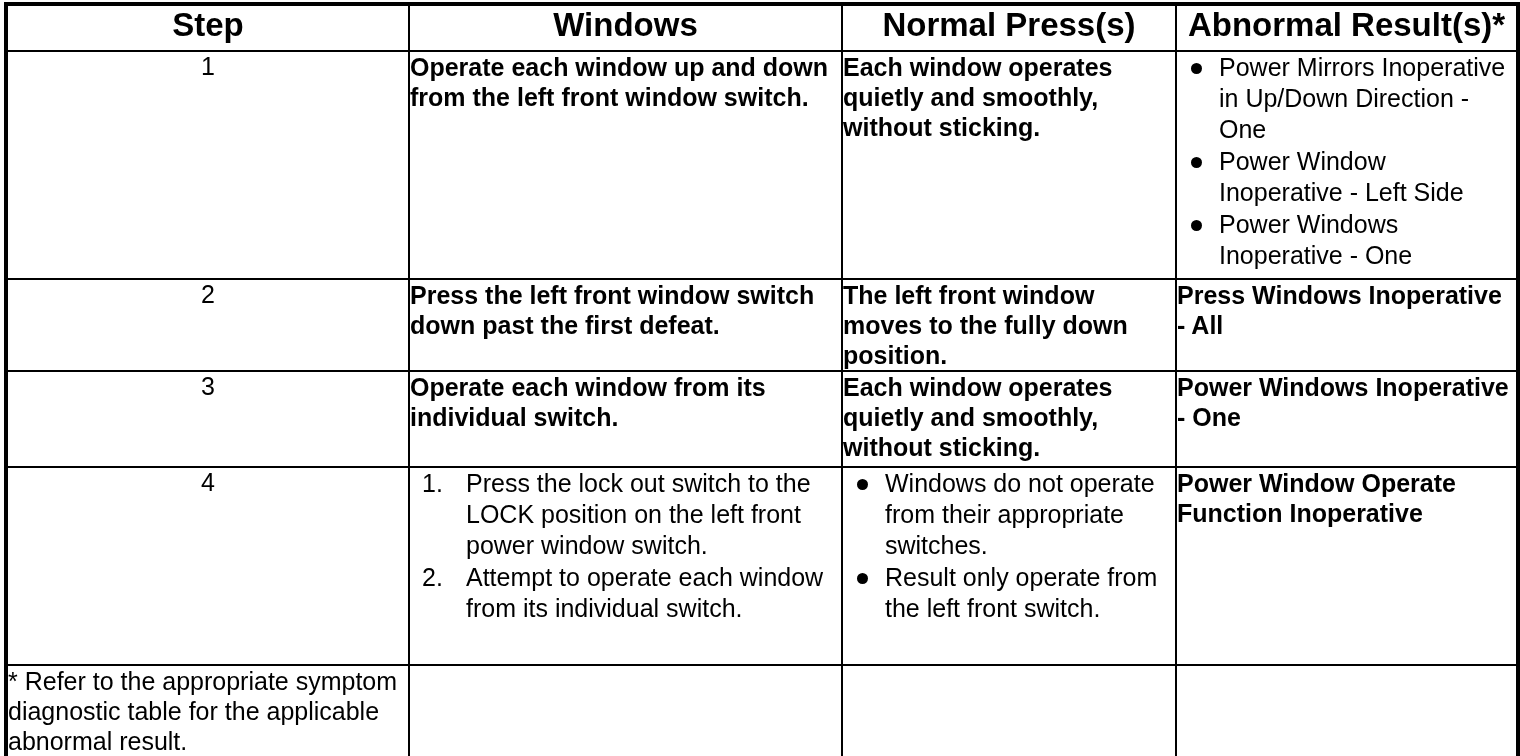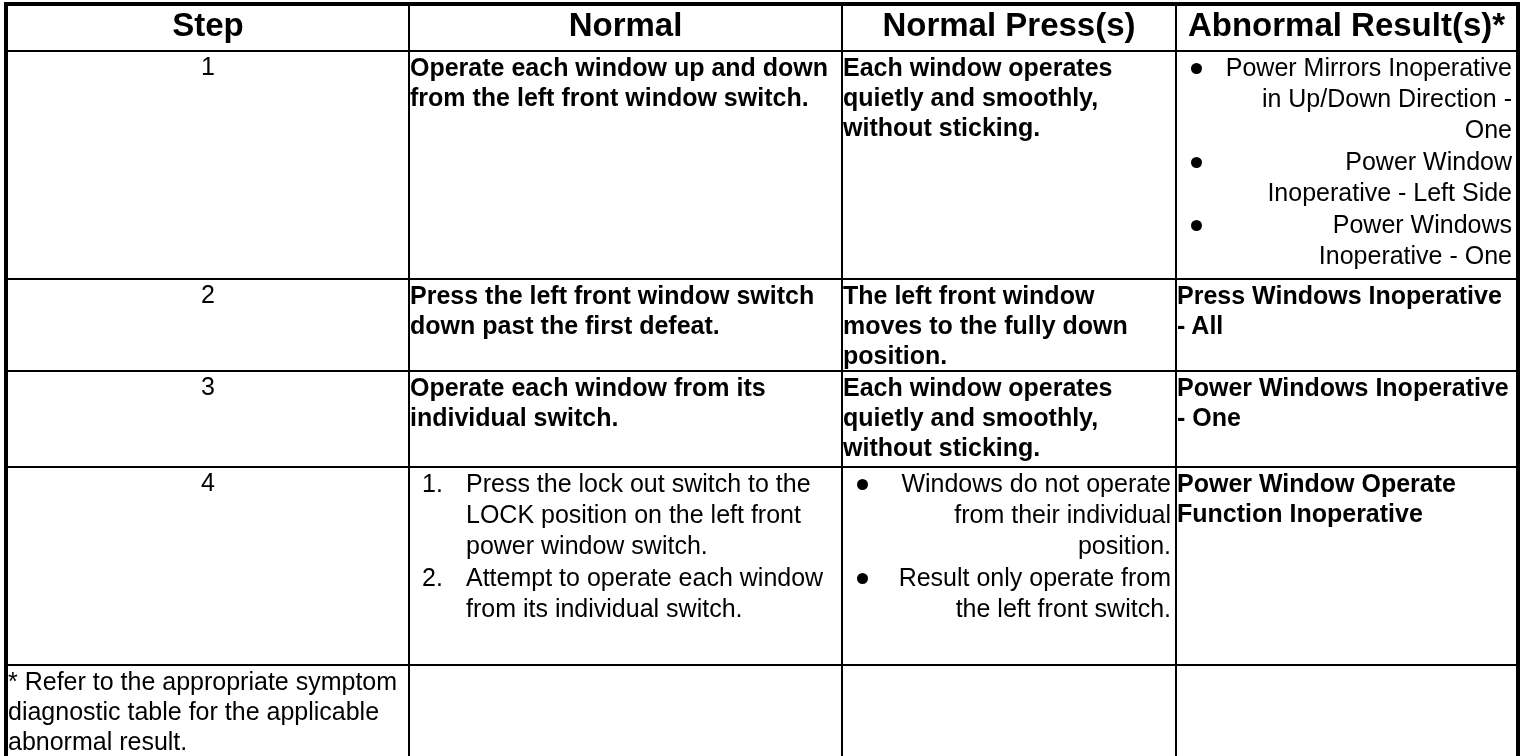--- a/index.html
+++ b/index.html
@@ -76,21 +76,20 @@
     list-style: none;
     margin: 0;
     padding: 0;
   }
   ul.blist > li {
     position: relative;
     padding-left: 42px;
     margin: 0 0 0 0;
     font-size: 25px;
     line-height: 31px;
-    text-align: right;
   }
   ul.blist > li + li {
     margin-top: 1px;
   }
   ul.blist > li .bullet-dot {
     position: absolute;
     left: 14px;
     top: 11px;
     width: 11px;
     height: 11px;
@@ -145,21 +144,21 @@
     <colgroup>
       <col class="c-step">
       <col class="c-action">
       <col class="c-normal">
       <col class="c-abnorm">
     </colgroup>
 
     <thead>
       <tr>
         <th class="hdr-cell">Step</th>
-        <th class="hdr-cell">Normal</th>
+        <th class="hdr-cell">Windows</th>
         <th class="hdr-cell">Normal Press(s)</th>
         <th class="hdr-cell">Abnormal Result(s)*</th>
       </tr>
     </thead>
 
     <tbody>
 
       <tr style="height:228px;">
         <td class="step-cell">1</td>
         <td class="txt-cell">
@@ -223,21 +222,21 @@
             <li>
               <span class="num-marker">2.</span>
               <span>Attempt to operate each window from its individual switch.</span>
             </li>
           </ol>
         </td>
         <td class="txt-cell" style="padding-left:0;padding-right:4px;">
           <ul class="blist">
             <li>
               <span class="bullet-dot"></span>
-              <span>Windows do not operate from their individual position.</span>
+              <span>Windows do not operate from their appropriate switches.</span>
             </li>
             <li>
               <span class="bullet-dot"></span>
               <span>Result only operate from the left front switch.</span>
             </li>
           </ul>
         </td>
         <td class="txt-cell">
           <p>Power Window Operate Function Inoperative</p>
         </td>

